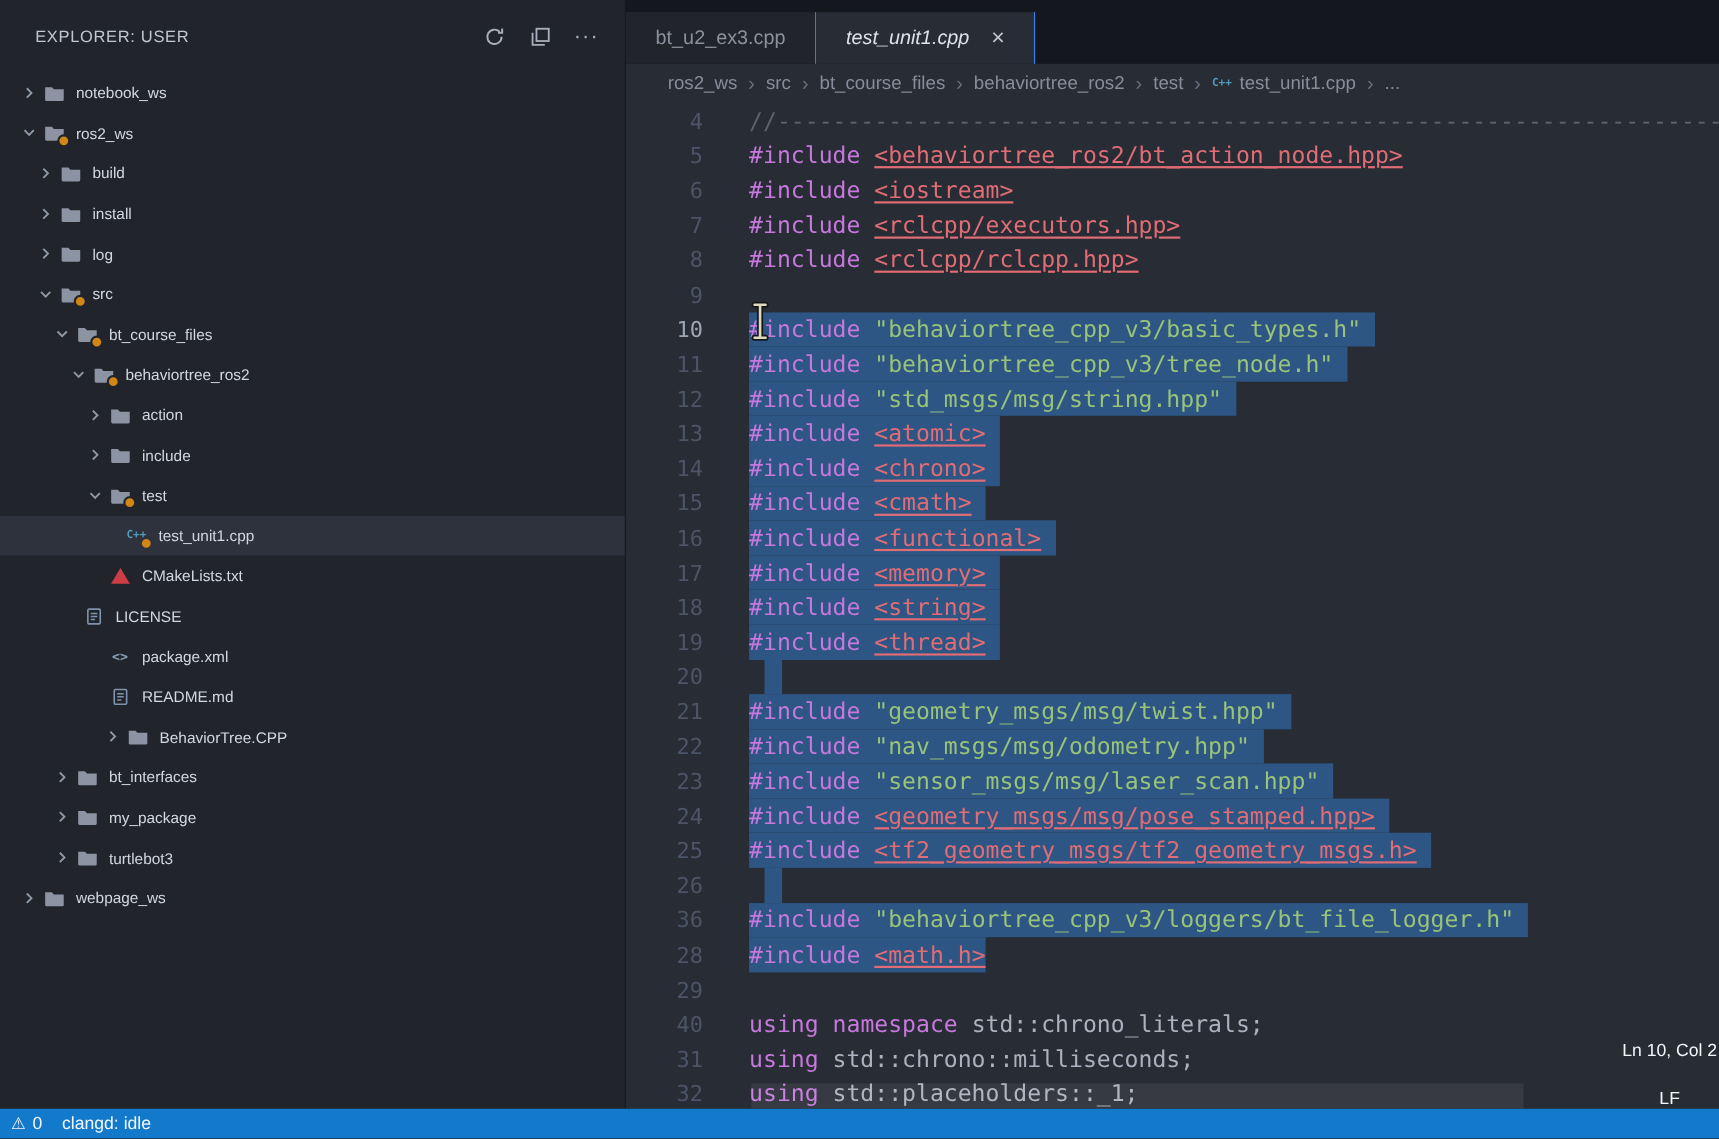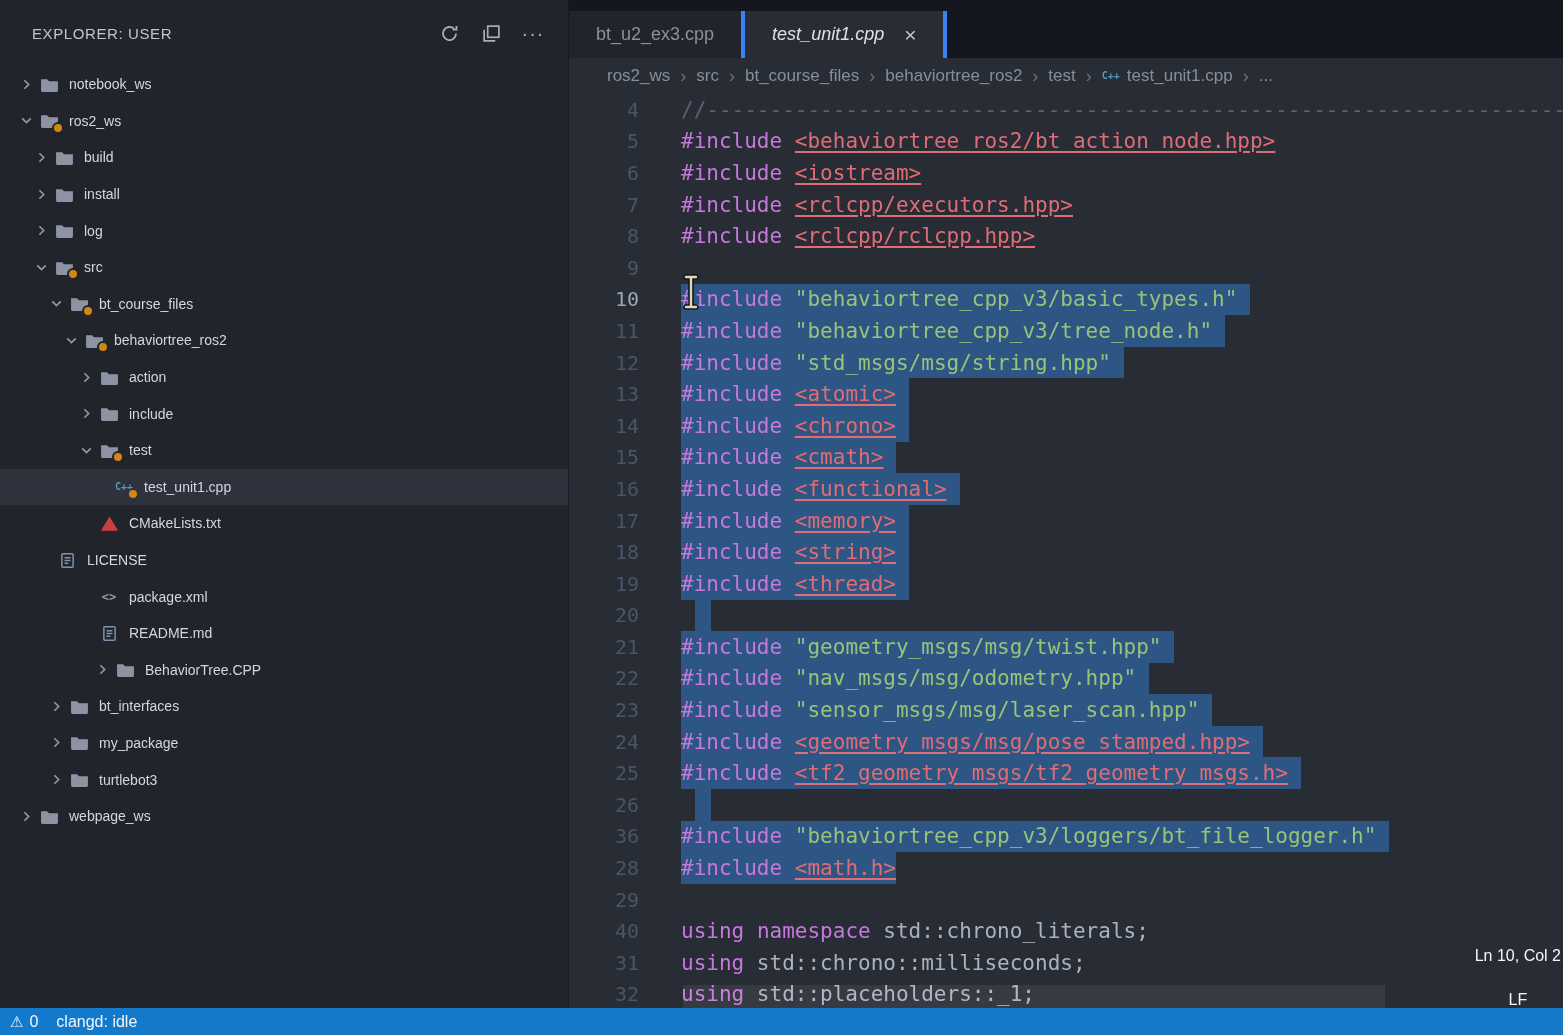--- a/index.html
+++ b/index.html
@@ -32,21 +32,21 @@
           background:var(--modified-dot,#d18616);border:2px solid #21252b;}
   .trow.selected .gitdot{border-color:#2d323d;}
   .tlabel{font-size:14px;color:#d3d7df;white-space:nowrap;}
   .cppbadge{font-family:"DejaVu Sans Mono",monospace;font-weight:bold;font-size:10px;color:#519aba;line-height:1;}
   .xmlbadge{font-family:"DejaVu Sans Mono",monospace;font-weight:bold;font-size:12px;color:#8ba0b8;line-height:1;}
 
   
   .editor-area{flex:1;display:flex;flex-direction:column;min-width:0;background:#282c34;}
   .tabstrip{height:58px;flex:none;background:#14171d;display:flex;align-items:flex-end;}
   .tab{height:47px;display:flex;align-items:center;padding:0 27px;background:#21252b;color:#8a909c;
-       font-size:18px;border-right:4px solid #3b82f6;white-space:nowrap;}
+       font-size:18px;border-right:1px solid #3b82f6;white-space:nowrap;}
   .tab.active{background:#282c34;color:#dde1e8;font-style:italic;}
   .tab-close{margin-left:20px;font-size:21px;color:#c3c8d2;font-style:normal;line-height:1;}
 
   .breadcrumb{height:36px;flex:none;display:flex;align-items:center;padding-left:38px;font-size:17px;color:#868e9c;white-space:nowrap;}
   .bc-item{display:flex;align-items:center;gap:7px;}
   .bc-sep{margin:0 10px;color:#697180;font-size:18px;}
 
   .codepane{flex:1;position:relative;overflow:hidden;}
   .cline{display:flex;height:31.6px;align-items:center;font-family:"DejaVu Sans Mono",monospace;font-size:21px;white-space:pre;}
   .ln{width:70px;flex:none;text-align:right;color:#4c5567;font-size:20px;}
@@ -258,21 +258,21 @@
           </div>
           <div class="trow " style="padding-left:76px">
             <span class="twisty"></span>
             <span class="ficon">
               <svg viewBox="0 0 16 14">
                 <path d="M8 1L15.2 13H.8z" fill="#cc3e44"></path>
               </svg>
             </span>
             <span class="tlabel">CMakeLists.txt</span>
           </div>
-          <div class="trow " style="padding-left:34px">
+          <div class="trow " style="padding-left:52px">
             <span class="twisty"></span>
             <span class="ficon">
               <svg viewBox="0 0 14 16">
                 <rect x="1.7" y="1.7" width="10.6" height="12.6" rx="1" fill="none" stroke="#7d93ad" stroke-width="1.4"></rect>
                 <path d="M4.2 5.4h5.6M4.2 8h5.6M4.2 10.6h3.6" stroke="#7d93ad" stroke-width="1.3" fill="none"></path>
               </svg>
             </span>
             <span class="tlabel">LICENSE</span>
           </div>
           <div class="trow " style="padding-left:76px">

